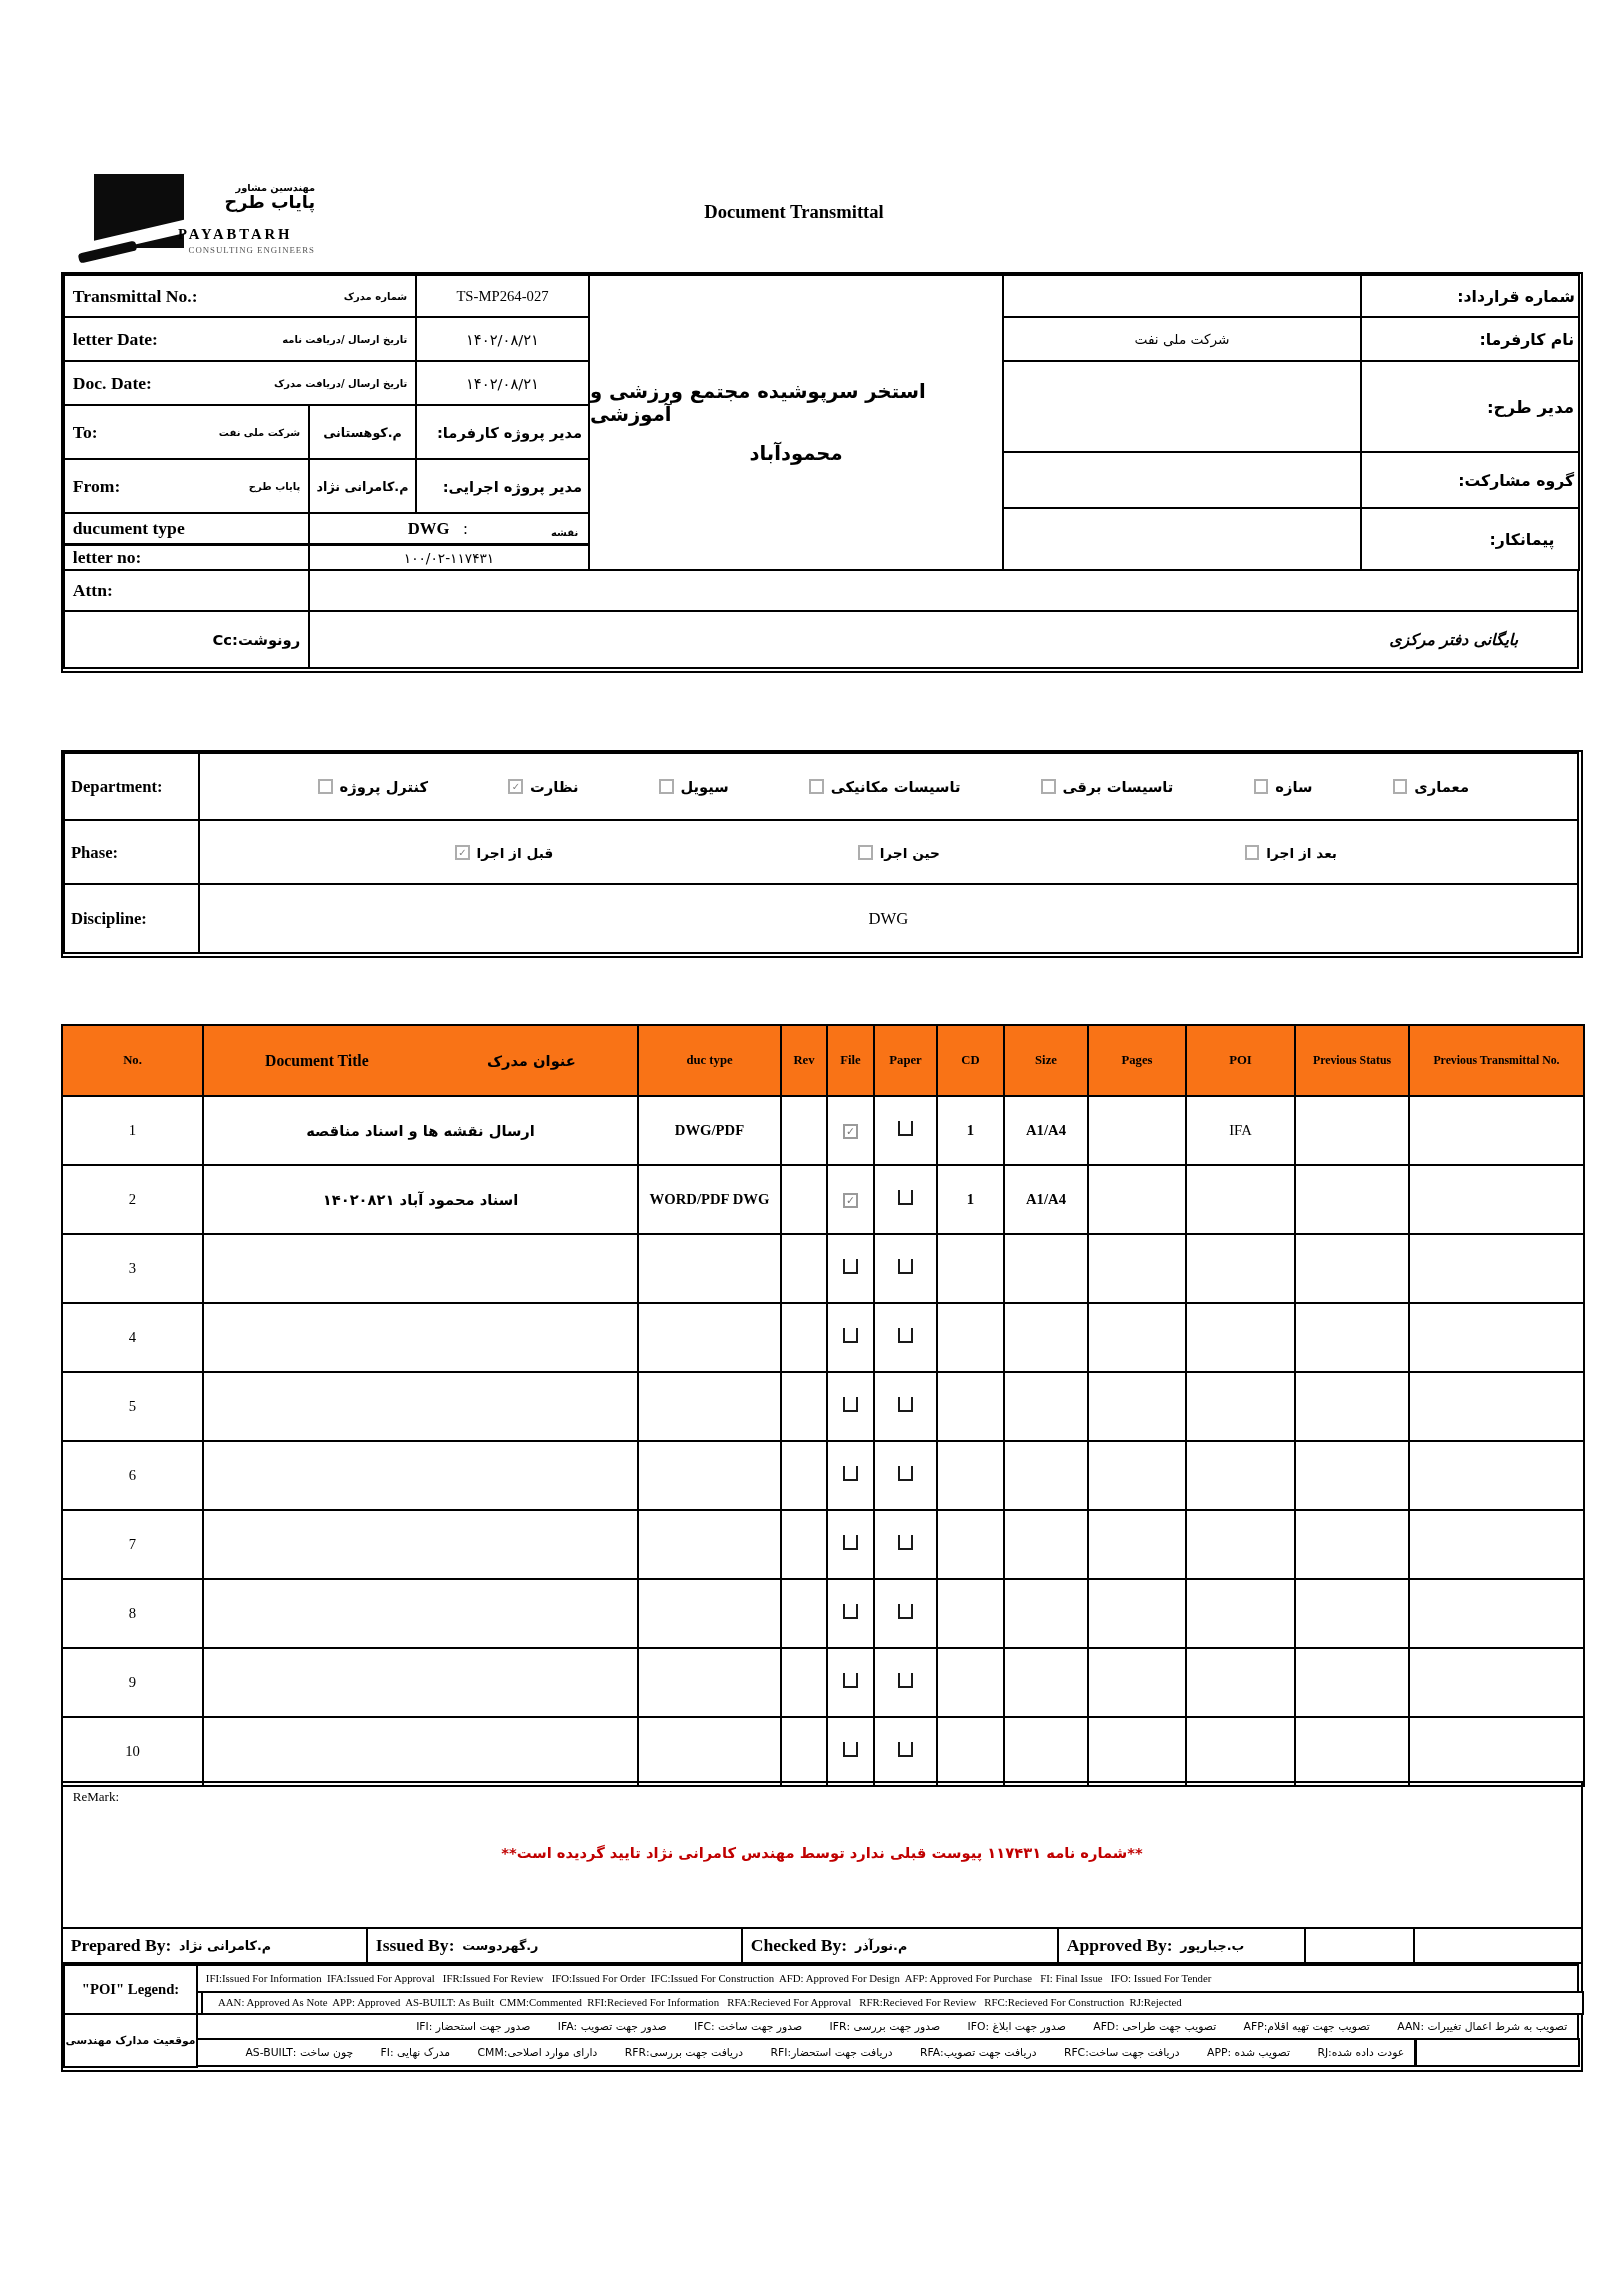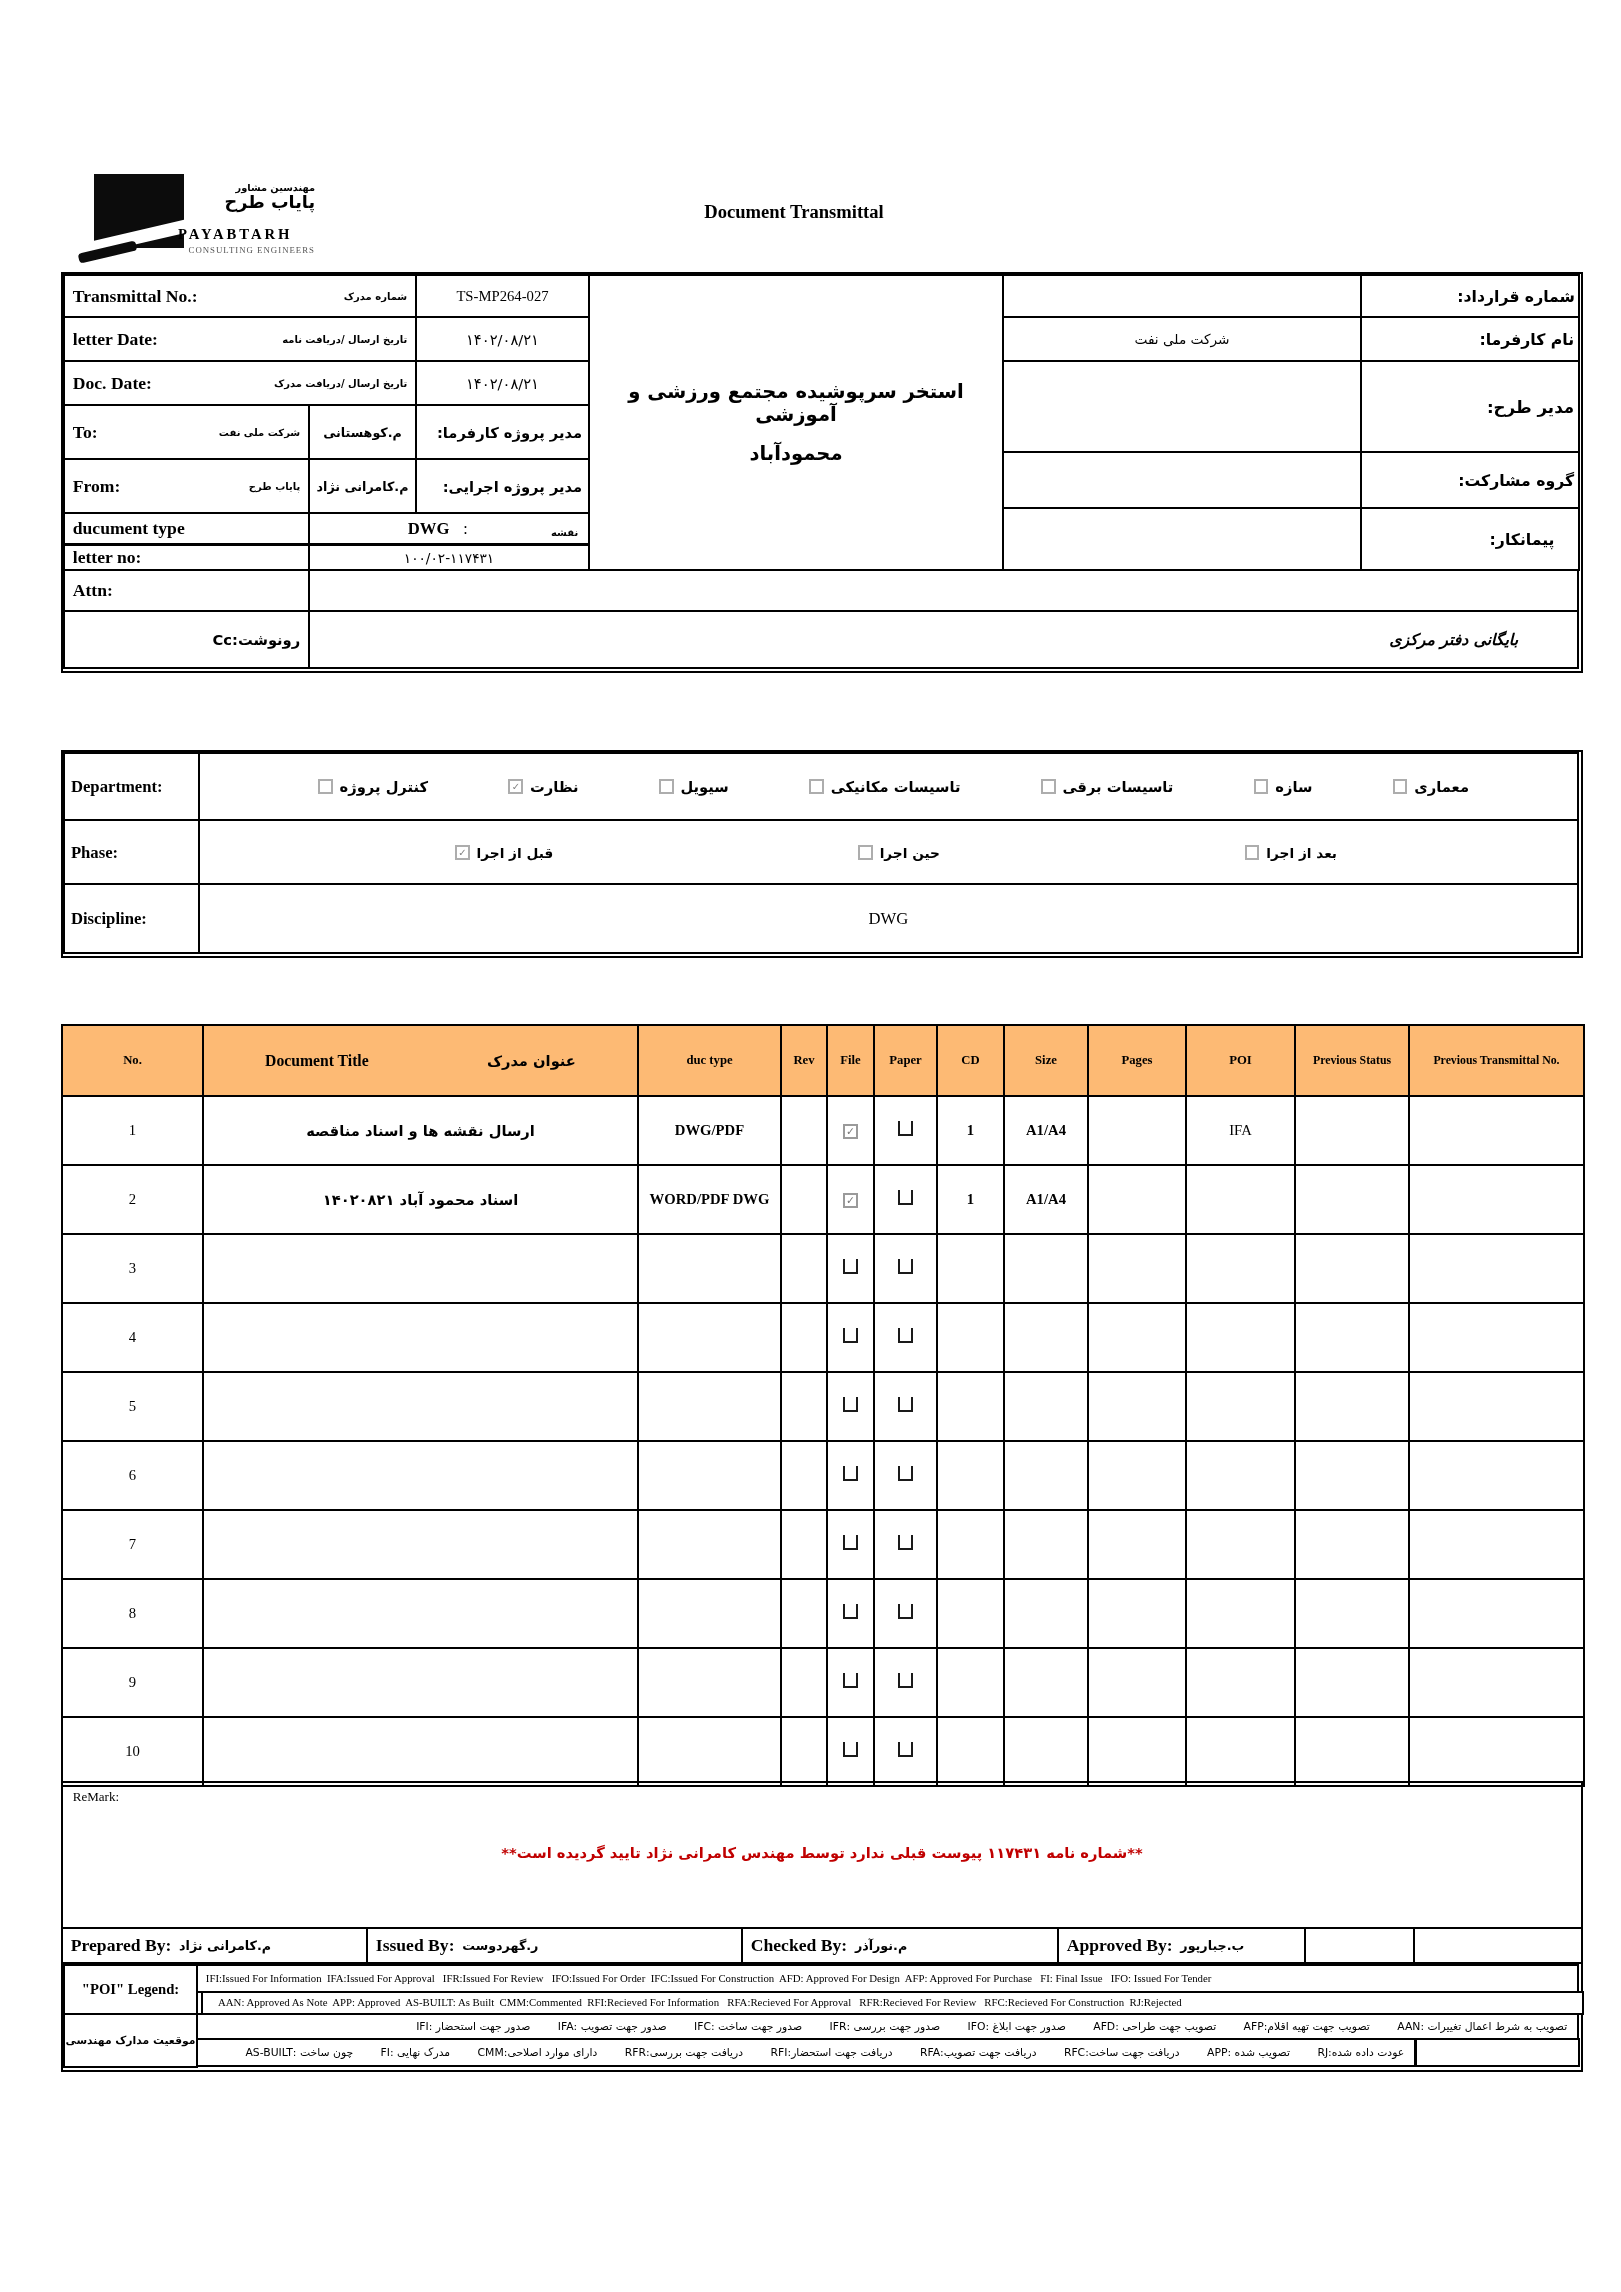--- a/index.html
+++ b/index.html
@@ -4,21 +4,21 @@
 <style>
   html,body{margin:0;padding:0;background:#fff;}
   .page{position:relative;width:1621px;height:2293px;background:#fff;overflow:hidden;
         font-family:"Liberation Serif",serif;color:#000;}
   .fa{font-family:"DejaVu Sans",sans-serif;}
   .en{font-family:"Liberation Serif",serif;}
   .abs{position:absolute;}
   .blk{position:absolute;border:2.9px solid #000;box-sizing:border-box;}
   .cl{position:absolute;border:2px solid #000;box-sizing:border-box;display:flex;align-items:center;background:#fff;}
   .sp-between{justify-content:space-between;padding:0 7.8px;}
-  .center{justify-content:center;text-align:center;}
+  .center{justify-content:center;text-align:left;}
   .bold{font-weight:700;}
   .ltr{direction:ltr;unicode-bidi:isolate;}
   .rtl{direction:rtl;}
   
   .logo-mark{position:absolute;left:94px;top:174px;width:90px;height:74px;background:#0c0c0c;overflow:hidden;}
   .logo-swoosh{position:absolute;left:-17.6px;bottom:7.8px;width:147px;height:12.7px;background:#fff;border-radius:6.9px;transform:rotate(-13deg);}
   .logo-tail{position:absolute;left:78px;top:247px;width:59px;height:9.8px;background:#0c0c0c;transform:rotate(-13deg);border-radius:3.9px;}
   .logo-txt{position:absolute;left:178px;top:182px;width:137px;text-align:right;}
   .logo-fa-small{font-size:9.8px;font-weight:700;}
   .logo-fa-big{font-size:17.6px;font-weight:700;line-height:19.6px;}
@@ -32,21 +32,21 @@
   
   .cb{display:inline-block;width:15.7px;height:14.7px;box-sizing:border-box;text-align:center;}
   .cb:empty{border:2px solid #1a1a1a;border-top:none;}
   .cb:not(:empty){border:2px solid #9a9a9a;color:#777;font-size:10.8px;line-height:11.8px;}
   .opt{display:inline-block;width:14.7px;height:14.7px;box-sizing:border-box;border:2px solid #adadad;
        font-size:9.8px;line-height:11.8px;color:#808080;text-align:center;}
   .opt-item{display:inline-flex;align-items:center;gap:6.9px;font-size:14.7px;font-weight:700;}
   
   table.doc{border-collapse:collapse;table-layout:fixed;width:1522px;}
   table.doc th,table.doc td{border:2.9px solid #000;overflow:hidden;padding:0 2px;}
-  table.doc thead tr{height:71px;background:#fdba74;}
+  table.doc thead tr{height:71px;background:#f97316;}
   table.doc tbody tr{height:69px;}
   table.doc th{font-weight:700;font-size:12.7px;}
   table.doc td{text-align:center;font-size:14.7px;}
   .th-big{font-size:15.7px;}
   .titlehead{display:flex;justify-content:space-around;align-items:center;}
   .c-title{font-size:13.7px;font-weight:700;}
   .c-duc{font-weight:700;font-size:15.7px;}
   
   .leg-line{white-space:pre-wrap;font-size:10.8px;line-height:1.1;}
   .sig-cell{display:flex;align-items:center;gap:7.8px;padding:0 7.8px;border-right:2px solid #000;box-sizing:border-box;height:100%;}

